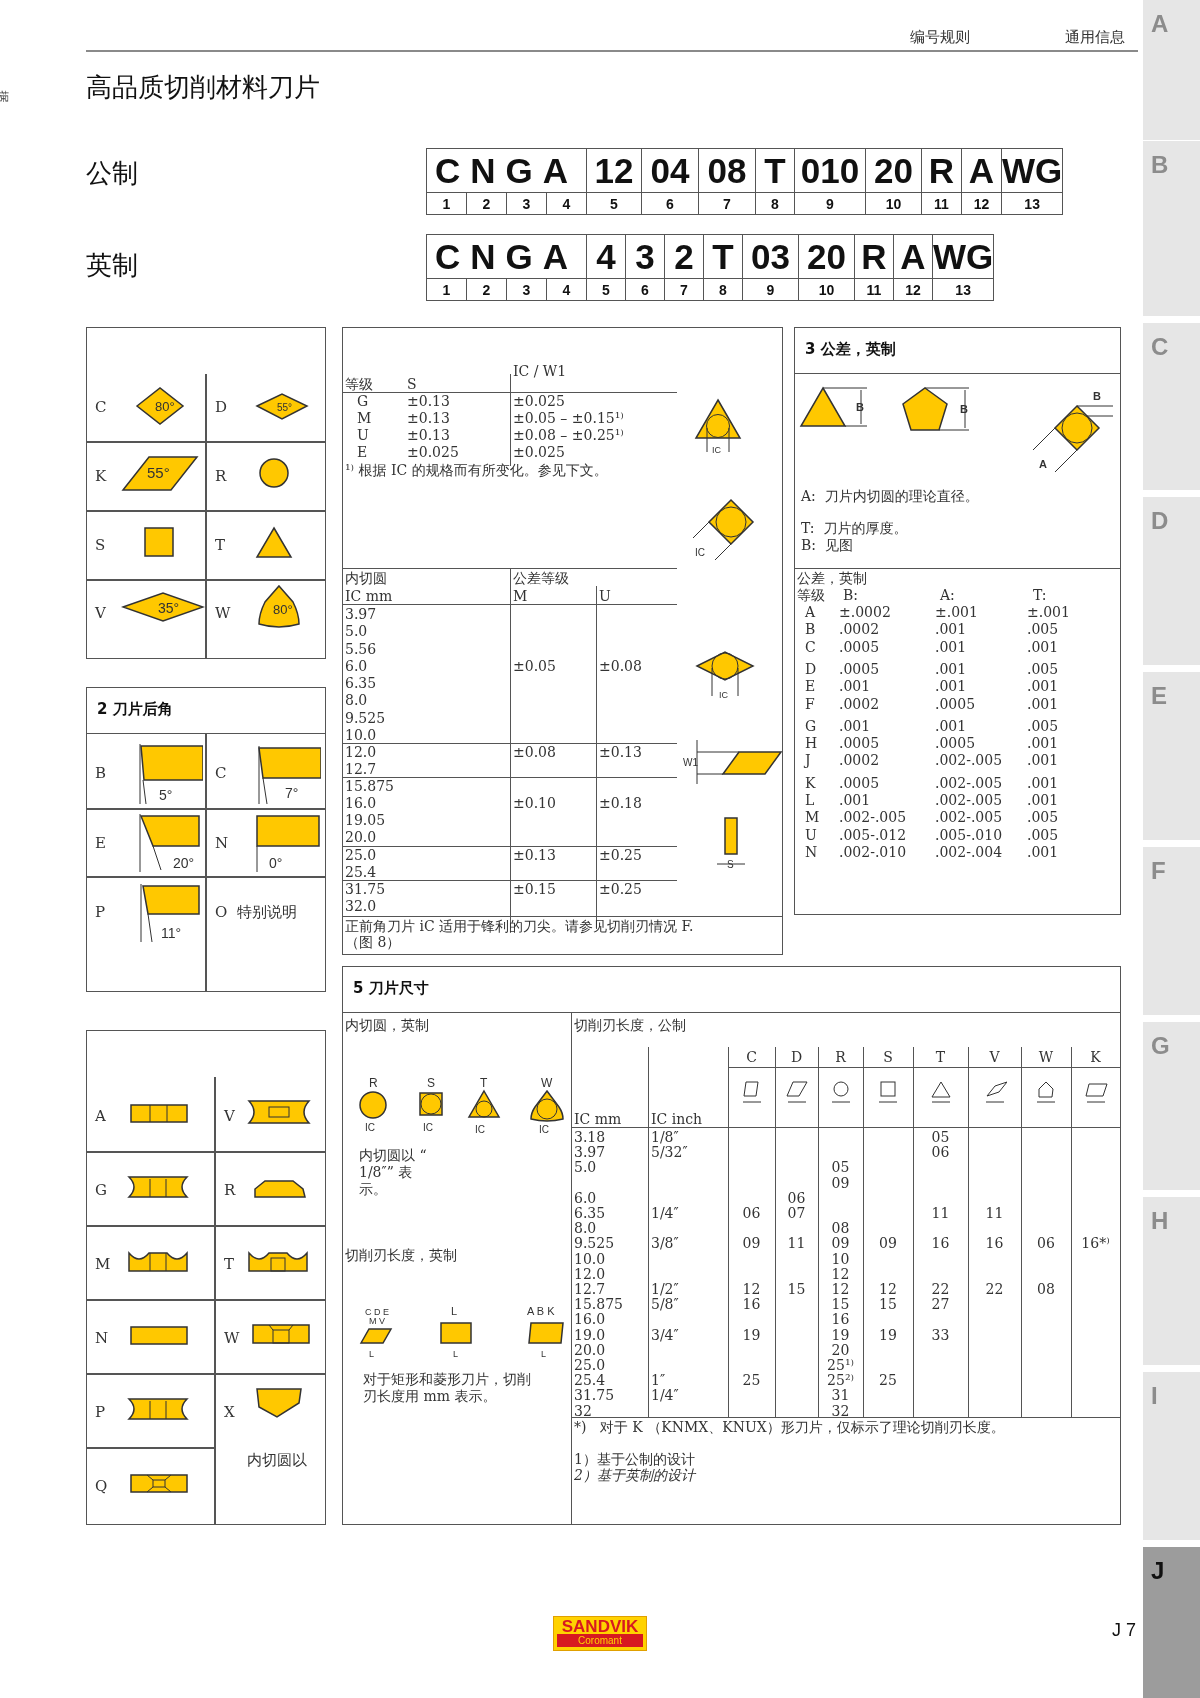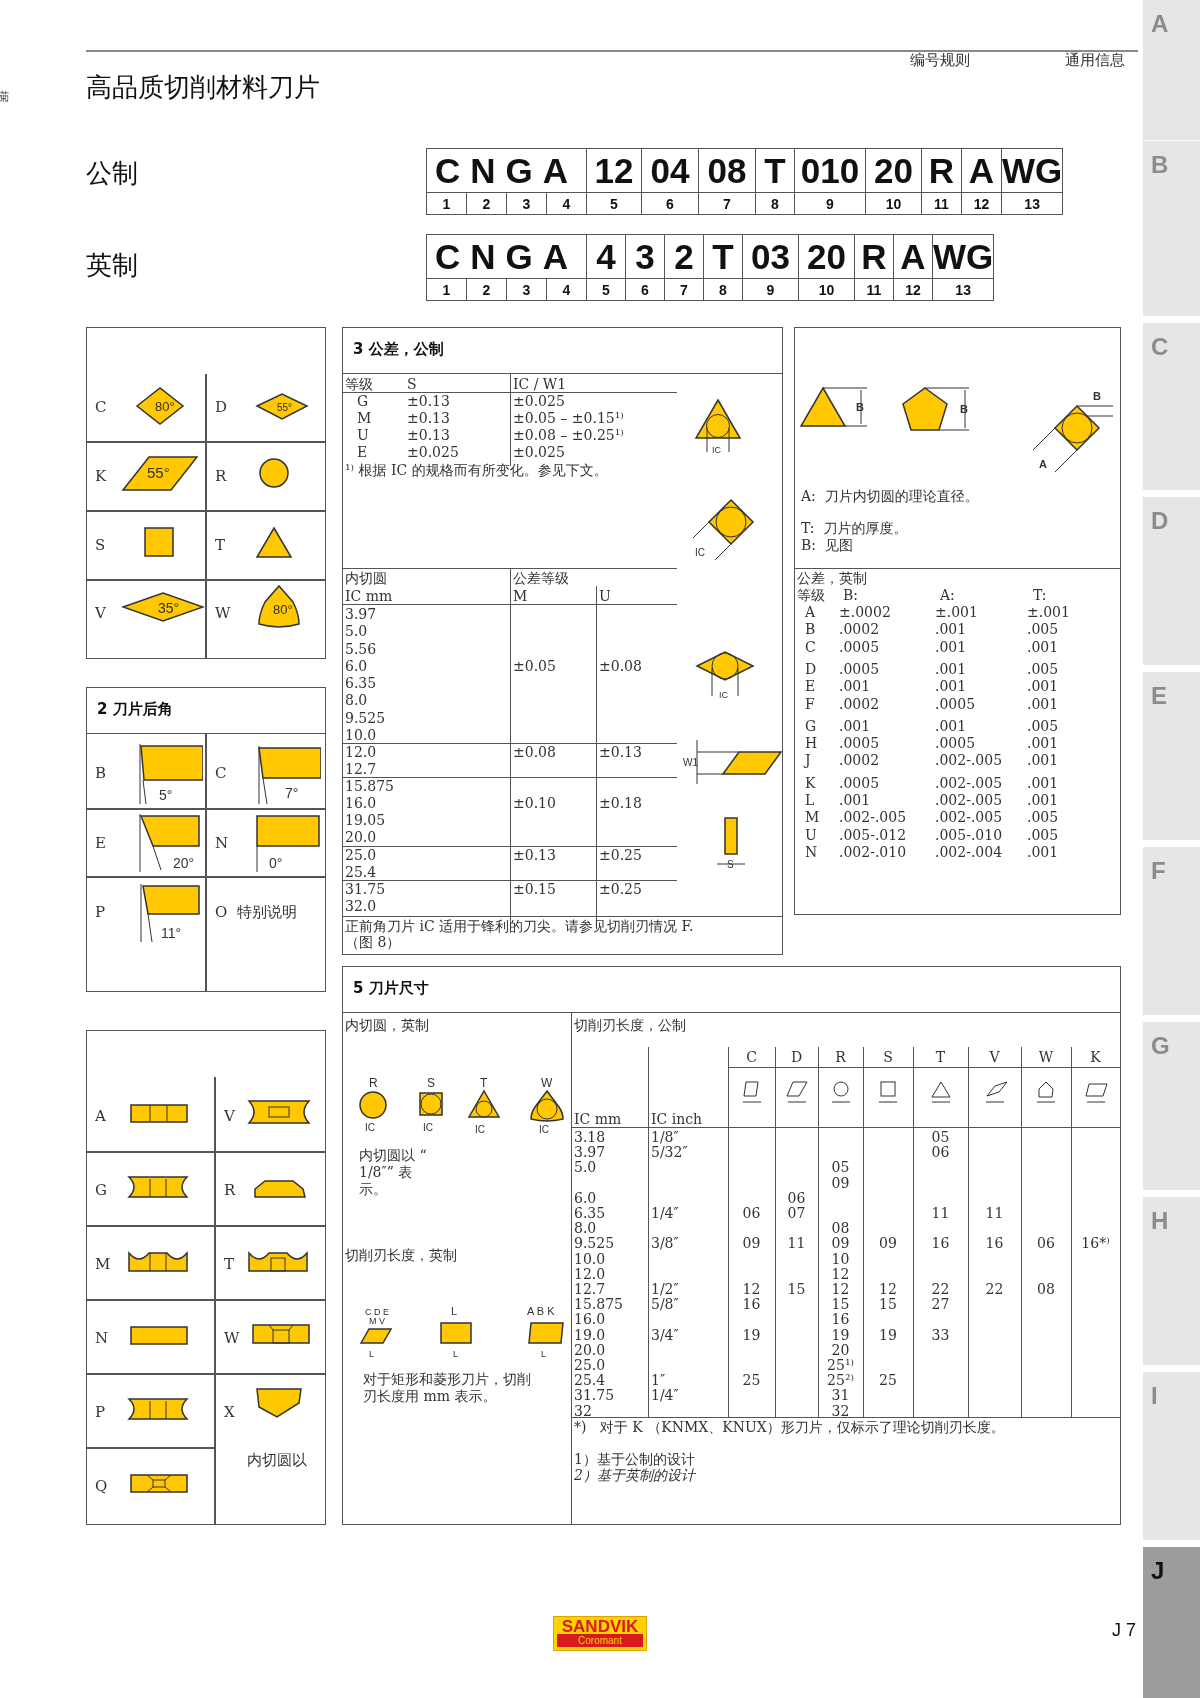--- a/index.html
+++ b/index.html
@@ -2,21 +2,21 @@
 <html><head>
 <meta charset="utf-8">
 <style>
   * { box-sizing: border-box; margin: 0; padding: 0; }
   html, body { width: 1200px; height: 1698px; background: #fff; overflow: hidden; }
   body { position: relative; font-family: "DejaVu Serif", "Liberation Serif", serif; color: #222; }
   .abs { position: absolute; }
 
   
   .hdr-line { left: 86px; top: 50px; width: 1052px; height: 2px; background: #8a8a8a; }
-  .hdr-text { top: 28px; font-size: 15px; color: #333; font-family: Liberation Mono, monospace; margin-top: 23px; }
+  .hdr-text { top: 28px; font-size: 15px; color: #333; font-family: Liberation Mono, monospace; }
   .page-title { left: 86px; top: 70px; font-size: 26px; color: #111; font-family: "DejaVu Sans", sans-serif; }
   .edge-mark { left: -4px; top: 88px; font-size: 12px; transform: rotate(90deg); color: #333; }
 
   
   .tab { position: absolute; left: 1143px; width: 57px; background: #e6e6e6; }
   .tab span { position: absolute; left: 8px; top: 10px; font-family: "Liberation Sans", sans-serif; font-weight: bold; font-size: 24px; color: #8c8c8c; }
   .tab.active { background: #9c9c9c; }
   .tab.active span { color: #111; }
 
   
@@ -317,25 +317,24 @@
   <div class="cell-letter" style="top:420px;left:160px;font-size:15px">内切圆以</div>
 
   <div class="cell-letter" style="top:446px">Q</div>
   <svg class="shape" style="left:42px;top:442px" width="60" height="22">
     <rect x="2" y="2" width="56" height="17" fill="#FFC800" stroke="#333" stroke-width="1.5"></rect>
     <path d="M18,2 L24,7 L36,7 L42,2 M18,19 L24,14 L36,14 L42,19 M24,7 L24,14 M36,7 L36,14" fill="none" stroke="#333"></path>
   </svg>
 </div>
 
 <div class="panel" style="left:342px;top:327px;width:441px;height:628px;">
-  <div class="panel-title">3   公差，公制</div>
 
   <div class="txt" style="left:2px;top:48px">等级</div>
   <div class="txt" style="left:64px;top:48px">S</div>
-  <div class="txt" style="left:170px;top:48px">IC / W1</div>
+  <div class="txt" style="left:170px;top:35px">IC / W1</div>
   <div class="hline" style="left:0;top:64px;width:334px;height:1px;"></div>
   <div class="vline" style="left:167px;top:46px;height:92px;width:1px;"></div>
 
   <div class="txt" style="left:14px;top:65px">G</div>
   <div class="txt" style="left:64px;top:65px">±0.13</div>
   <div class="txt" style="left:170px;top:65px">±0.025</div>
   <div class="txt" style="left:14px;top:82px">M</div>
   <div class="txt" style="left:64px;top:82px">±0.13</div>
   <div class="txt" style="left:170px;top:82px">±0.05 – ±0.15¹⁾</div>
   <div class="txt" style="left:14px;top:99px">U</div>
@@ -426,20 +425,21 @@
     <text x="0" y="30" font-size="10" font-family="Liberation Sans, sans-serif" fill="#333">W1</text>
   </svg>
   <svg class="shape" style="left:370px;top:488px" width="40" height="56">
     <rect x="12" y="2" width="12" height="36" fill="#FFC800" stroke="#333" stroke-width="1.5"></rect>
     <line x1="4" y1="48" x2="32" y2="48" stroke="#333"></line>
     <text x="14" y="52" font-size="10" font-family="Liberation Sans, sans-serif" fill="#333">S</text>
   </svg>
 </div>
 
 <div class="panel" style="left:794px;top:327px;width:327px;height:588px;">
+  <div class="panel-title">3   公差，英制</div>
   <svg class="shape" style="left:2px;top:50px" width="320" height="100">
     <polygon points="26,10 48,48 4,48" fill="#FFC800" stroke="#333" stroke-width="1.5"></polygon>
     <line x1="26" y1="10" x2="70" y2="10" stroke="#333"></line>
       <line x1="48" y1="48" x2="70" y2="48" stroke="#333"></line>
     <line x1="64" y1="12" x2="64" y2="46" stroke="#333"></line>
     <text x="59" y="33" font-size="11" font-weight="bold" font-family="Liberation Sans, sans-serif" fill="#333">B</text>
     <polygon points="128,10 150,26 142,52 114,52 106,26" fill="#FFC800" stroke="#333" stroke-width="1.5"></polygon>
     <line x1="128" y1="10" x2="172" y2="10" stroke="#333"></line>
       <line x1="142" y1="52" x2="172" y2="52" stroke="#333"></line>
     <line x1="168" y1="12" x2="168" y2="50" stroke="#333"></line>

